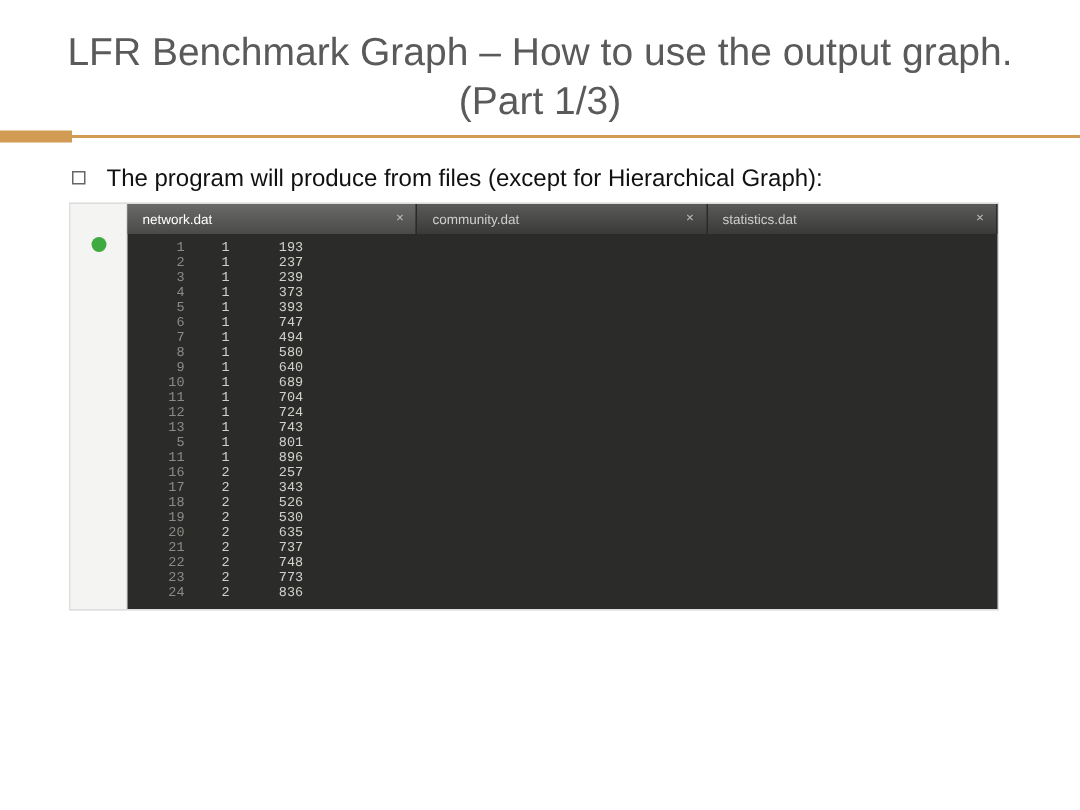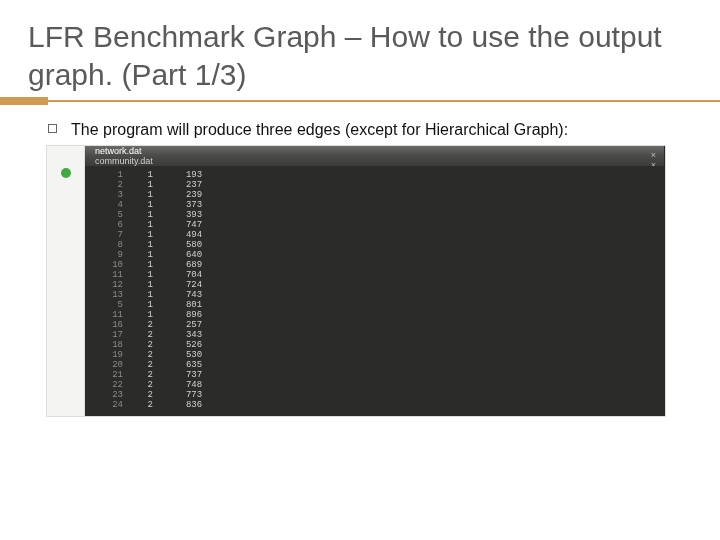--- a/index.html
+++ b/index.html
@@ -7,25 +7,26 @@
     width: 720px;
     height: 540px;
     background: #fff;
     font-family: Arial, Helvetica, sans-serif;
     overflow: hidden;
   }
   .slide {
     padding: 18px 28px 0 28px;
   }
   .title {
-    font-size: 30px;
+    font-size: 26px;
     color: #5a5a5a;
     font-weight: normal;
     line-height: 1.25;
     margin-bottom: 4px;
+    text-align: center;
   }
   .divider-wrap {
     position: relative;
     height: 8px;
     margin-left: -28px;
     margin-right: -28px;
     margin-bottom: 14px;
   }
   .divider-line {
     position: absolute;
@@ -89,21 +90,20 @@
     background: #3faa3f;
   }
   .tab-bar {
     position: absolute;
     left: 38px;
     top: 0;
     right: 0;
     height: 20px;
     background: linear-gradient(#5a5a58, #3a3a38);
     display: flex;
-    flex-direction: column;
   }
   .tab {
     flex: 1;
     display: flex;
     align-items: center;
     padding: 0 10px;
     font-size: 9px;
     color: #cfcfcf;
     border-right: 1px solid #2a2a28;
     position: relative;
@@ -154,21 +154,21 @@
 <div class="slide">
   <h1 class="title">LFR Benchmark  Graph – How to use the output graph.  (Part  1/3)</h1>
   <div class="divider-wrap">
     <div class="divider-line"></div>
     <div class="divider-block"></div>
   </div>
 
   <div class="content">
     <div class="bullet-row">
       <div class="bullet-box"></div>
-      <div class="bullet-text">The program will produce three edges  (except  for  Hierarchical Graph):</div>
+      <div class="bullet-text">The program will produce from files  (except  for  Hierarchical Graph):</div>
     </div>
 
     <div class="editor-shot">
       <div class="side-strip">
         <div class="side-dot"></div>
       </div>
       <div class="tab-bar" id="tabbar">
           <div class="tab active">
             <span>network.dat</span>
             <span class="tab-close">×</span>

